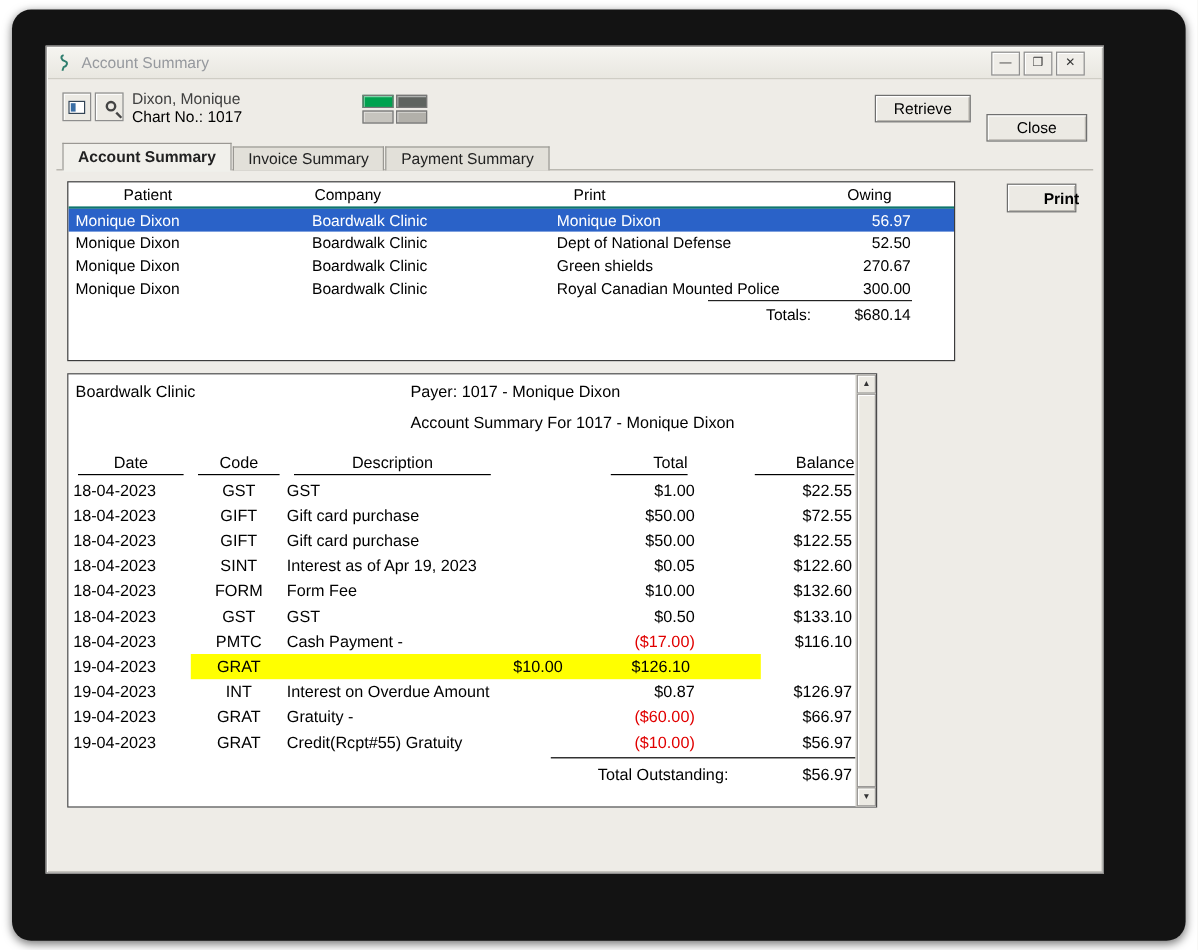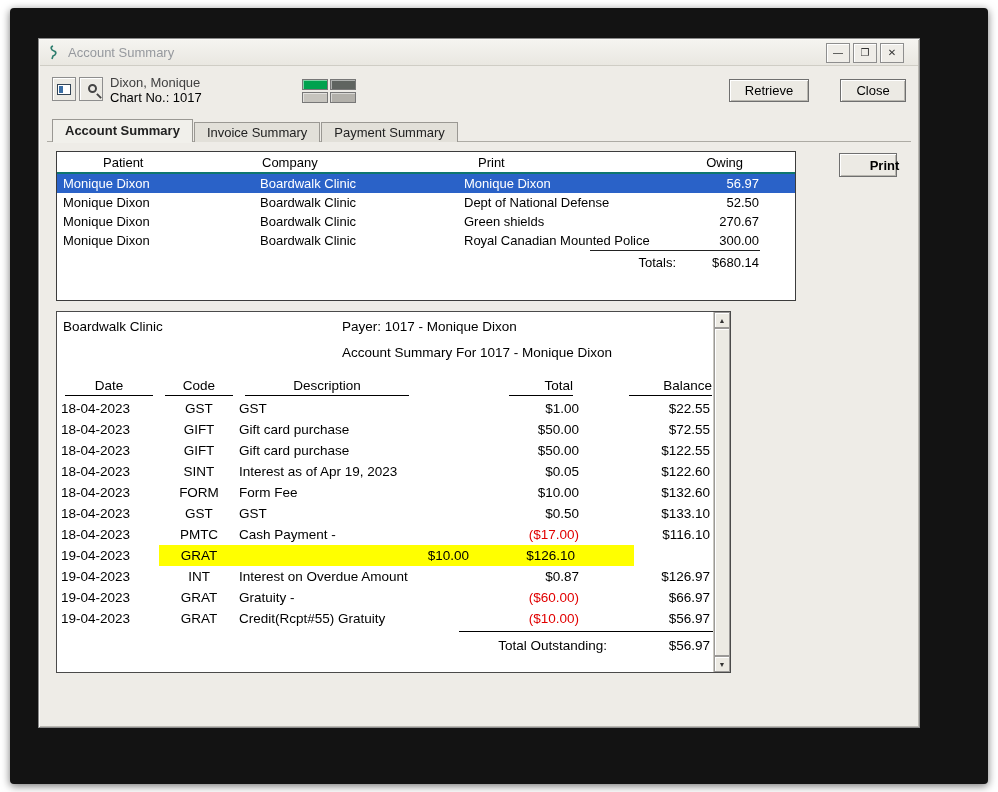--- a/index.html
+++ b/index.html
@@ -3,21 +3,21 @@
 <meta charset="utf-8">
 <style>
   * { margin:0; padding:0; box-sizing:border-box; }
   body {
     width:998px; height:792px; position:relative; background:#ffffff;
     font-family:"Liberation Sans","DejaVu Sans",sans-serif; font-size:13px; color:#000;
     overflow:hidden;
   }
   .shadow-frame {
     position:absolute; left:10px; top:8px; width:978px; height:776px;
-    background:#131313; border-radius:4px; box-shadow:0 2px 8px rgba(0,0,0,.55);
+    background:#131313; border-radius:16px; box-shadow:0 2px 8px rgba(0,0,0,.55);
   }
   .window {
     position:absolute; left:28px; top:30px; width:882px; height:690px;
     background:#eeece7; border:1px solid #8b8b8b;
     box-shadow:inset 1px 1px 0 #fbfaf7, inset -1px -1px 0 #bab8b2;
   }
   
   .titlebar {
     position:absolute; left:1px; top:1px; right:1px; height:26px;
     display:flex; align-items:center; padding:0 6px;
@@ -48,21 +48,21 @@
   .chart-label { color:#000; }
   .status-grid { position:absolute; left:250px; top:6px; display:grid; grid-template-columns:26px 26px; grid-template-rows:11px 11px; gap:2px; }
   .sw { border:1px solid #777; box-shadow:inset 1px 1px 0 rgba(255,255,255,.5); }
   .sw1 { background:#00a24f; } .sw2 { background:#5f6460; } .sw3 { background:#c6c4be; } .sw4 { background:#b2b0aa; }
   .hdr-btn {
     position:absolute; top:6px; height:23px; background:#eceae4; border:1px solid #6f6f6f;
     box-shadow:inset 1px 1px 0 #fff, inset -1px -1px 0 #b9b7b0; font-size:13px;
     display:flex; align-items:center; justify-content:center; cursor:default;
   }
   .btn-retrieve { right:97px; width:80px; }
-  .btn-close   { right:0; width:66px; }
+  .btn-close   { right:0; width:84px;margin-top:16px; }
   
   .tabbar { position:absolute; left:13px; top:80px; height:23px; display:flex; align-items:flex-end; z-index:2; }
   .tab-baseline { position:absolute; left:8px; right:8px; top:102px; border-top:1px solid #adaba4; }
   .tab {
     padding:3px 12px 4px; border:1px solid #9a9893; border-bottom:none;
     background:#e2e0d9; color:#222; height:20px; display:flex; align-items:center; cursor:default;
   }
   .tab + .tab { margin-left:1px; }
   .tab.active {
     background:#f1f0eb; font-weight:bold; height:23px; position:relative; z-index:3;

